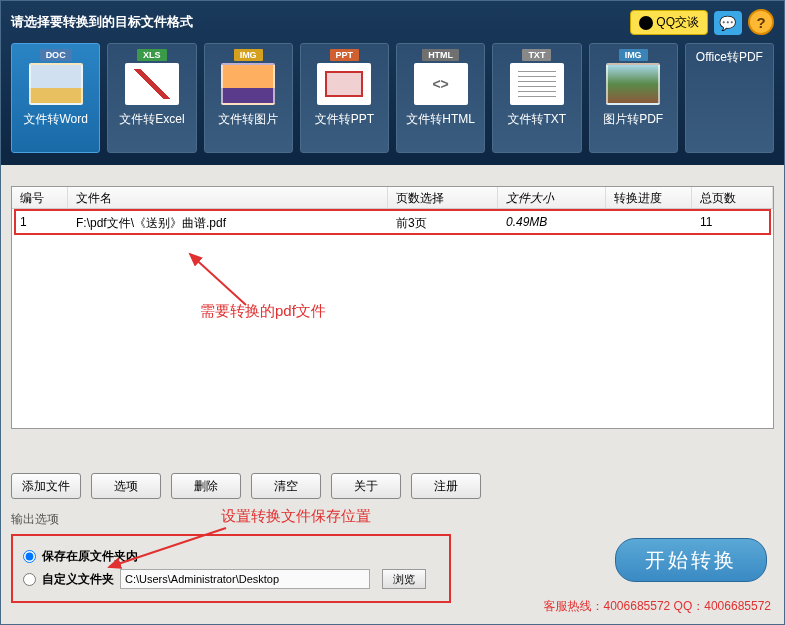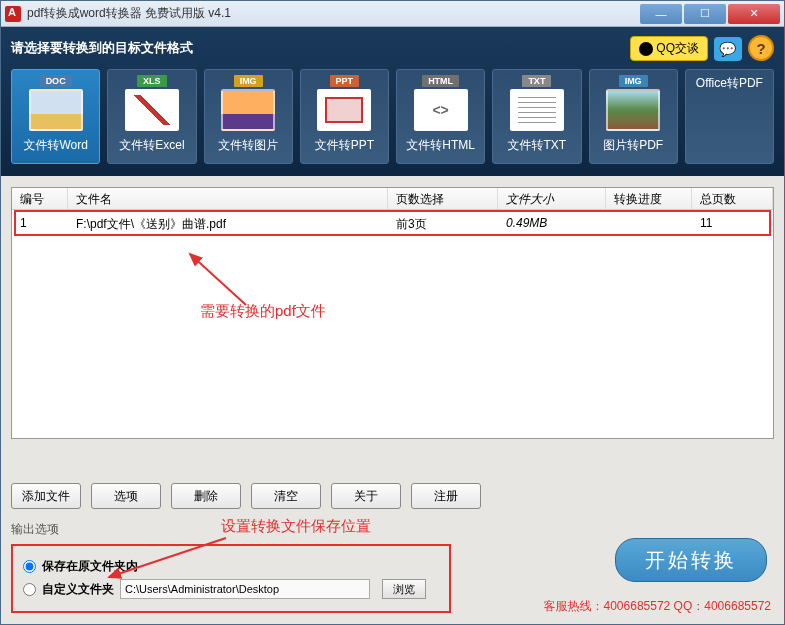--- a/index.html
+++ b/index.html
@@ -20,41 +20,41 @@
     .header-strip { background: linear-gradient(#1a3a5c, #0d2642); padding: 8px 10px 12px; }
     .header-row { display: flex; align-items: center; justify-content: space-between; }
     .header-label { color: #fff; font-size: 13px; font-weight: bold; }
     .header-actions { display: flex; gap: 6px; align-items: flex-end; }
     .qq-btn { background: #ffe14d; border: 1px solid #c9a800; border-radius: 4px; padding: 3px 8px; font-size: 12px; display: flex; align-items: center; gap: 3px; cursor: pointer; }
     .qq-btn .peng { width: 14px; height: 14px; background: #000; border-radius: 50%; position: relative; }
     .msg-btn { width: 28px; height: 24px; background: #3aa8e6; border-radius: 4px; display: flex; align-items: center; justify-content: center; cursor: pointer; color: #fff; font-size: 14px; }
     .help-btn { width: 26px; height: 26px; background: #ffb833; border-radius: 50%; display: flex; align-items: center; justify-content: center; cursor: pointer; color: #5a3a00; font-weight: bold; border: 2px solid #d98a00; font-size: 15px; }
     
     .format-row { display: flex; gap: 7px; margin-top: 8px; }
-    .format-tile { width: 90px; height: 95px; background: linear-gradient(#2d4e70, #3a5c7e); border: 1px solid #4a6a8a; border-radius: 3px; display: flex; flex-direction: column; align-items: center; padding: 5px 2px 4px; cursor: pointer; }
+    .format-tile { width: 90px; height: 110px; background: linear-gradient(#2d4e70, #3a5c7e); border: 1px solid #4a6a8a; border-radius: 3px; display: flex; flex-direction: column; align-items: center; padding: 5px 2px 4px; cursor: pointer; }
     .format-tile.active { background: linear-gradient(#2a84c4, #1a6aa8); border-color: #4aa0e0; }
     .format-tile .ft-icon { width: 60px; height: 58px; margin-bottom: 4px; display: flex; flex-direction: column; align-items: center; }
     .format-tile .ft-tag { font-size: 9px; color: #fff; padding: 1px 6px; border-radius: 1px; margin-bottom: 2px; font-weight: bold; }
     .format-tile .ft-body { width: 54px; height: 42px; border: 2px solid rgba(255,255,255,0.6); border-radius: 2px; }
     .tag-doc { background: #4a7ab0; } .body-doc { background: linear-gradient(#d0e0f0 60%, #e8c060 60%); }
     .tag-xls { background: #3a9a4a; } .body-xls { background: #fff; position: relative; }
     .body-xls::after { content:""; position:absolute; inset:4px; background: linear-gradient(45deg, transparent 45%, #c93030 45%, #c93030 55%, transparent 55%); }
     .tag-img { background: #d4a020; } .body-img { background: linear-gradient(#ffaf60 60%, #5a3a8a 60%); }
     .tag-ppt { background: #d06030; } .body-ppt { background: #fff; position:relative; }
     .body-ppt::after{content:"";position:absolute;inset:6px;border:2px solid #c93030;background:linear-gradient(#f0d0d0,#f0d0d0);}
     .tag-html { background: #707070; } .body-html { background: #fff; position:relative; }
     .body-html::after{content:"<>";position:absolute;inset:0;display:flex;align-items:center;justify-content:center;color:#666;font-size:14px;font-weight:bold;}
     .tag-txt { background: #888; } .body-txt { background: #fff; position:relative; }
     .body-txt::after{content:"";position:absolute;inset:6px;background:repeating-linear-gradient(#999,#999 1px,transparent 1px,transparent 5px);}
     .tag-img2 { background: #3a84b8; } .body-img2 { background: linear-gradient(#a8d8e8,#5a8a4a 50%, #8a5a3a); }
     .tag-pdf { background: #c93030; } .body-pdf { background: #c93030; position:relative; }
     .body-pdf::after{content:"";position:absolute;inset:8px;border:2px solid #fff;border-radius:2px;}
     .format-tile .ft-label { color: #fff; font-size: 12px; }
     
-    .mid { background: #e8e6e2; flex: 1; padding: 11px 10px; display: flex; flex-direction: column; }
+    .mid { background: #e8e6e2; flex: 1; padding: 21px 10px; display: flex; flex-direction: column; }
     
     .table-area { background: #fff; border: 1px solid #999; flex: 1; position: relative; }
     .thead { display: flex; background: #fff; border-bottom: 1px solid #ccc; height: 22px; font-size: 12px; }
     .th { padding: 3px 8px; border-right: 1px solid #ddd; background: linear-gradient(#fcfcfc,#efefef); }
     .th-num { width: 56px; } .th-name { width: 320px; } .th-pages { width: 110px; } .th-size { width: 108px; font-style: italic; } .th-prog { width: 86px; } .th-total { flex: 1; }
     .trow { display: flex; font-size: 12px; padding: 3px 0; }
     .td { padding: 3px 8px; }
     .red-box { position: absolute; border: 2px solid #e03030; left: 2px; top: 22px; right: 2px; height: 26px; pointer-events: none; }
     
     .anno1 { position: absolute; left: 200px; top: 302px; color: #e03030; font-size: 15px; pointer-events: none; }
@@ -77,29 +77,20 @@
     
     .start-btn { position: absolute; right: 18px; top: 538px; width: 152px; height: 44px; background: linear-gradient(#5aa8d6,#3a8ac4); border: 1px solid #2a6a9a; border-radius: 20px; color: #fff; font-size: 20px; cursor: pointer; letter-spacing: 3px; }
     
     .service { position: absolute; right: 14px; bottom: 10px; font-size: 12px; color: #e03030; }
   </style>
 </head>
 <body>
 
 <div class="window">
 
-  <div class="titlebar">
-    <div class="icon"></div>
-    <div class="title">pdf转换成word转换器 免费试用版 v4.1</div>
-    <div class="win-controls">
-      <div class="win-btn win-min">—</div>
-      <div class="win-btn win-max">☐</div>
-      <div class="win-btn win-close">✕</div>
-    </div>
-  </div>
 
   <div class="header-strip">
     <div class="header-row">
       <div class="header-label">请选择要转换到的目标文件格式</div>
       <div class="header-actions">
         <div class="qq-btn">
           <span class="peng"></span>
           <span>QQ交谈</span>
         </div>
         <div class="msg-btn">💬</div>

